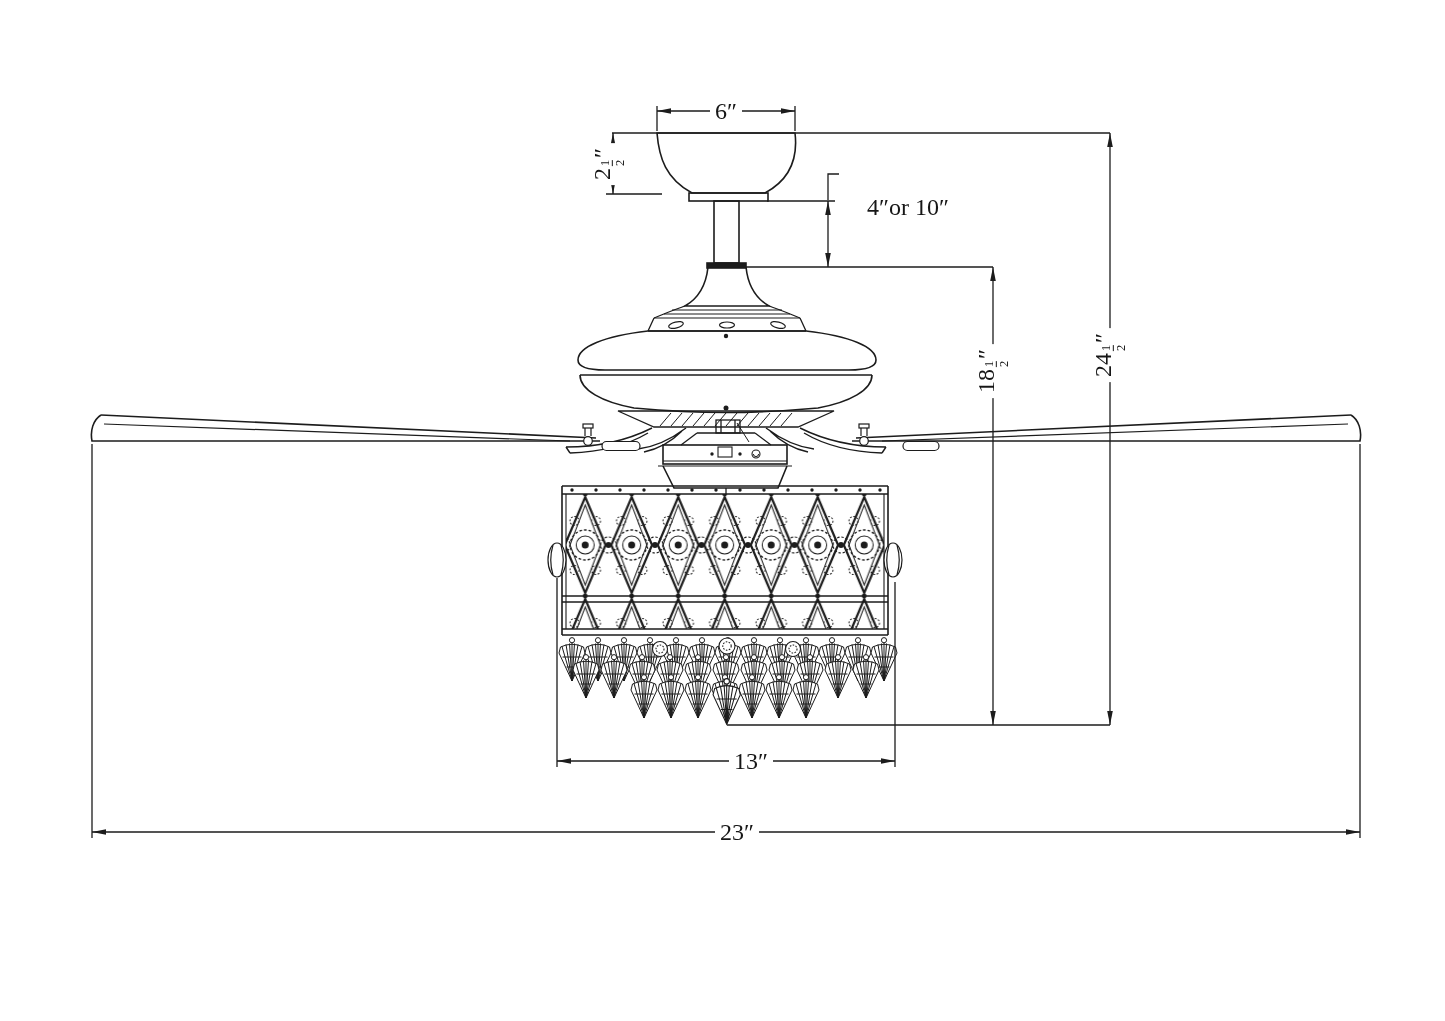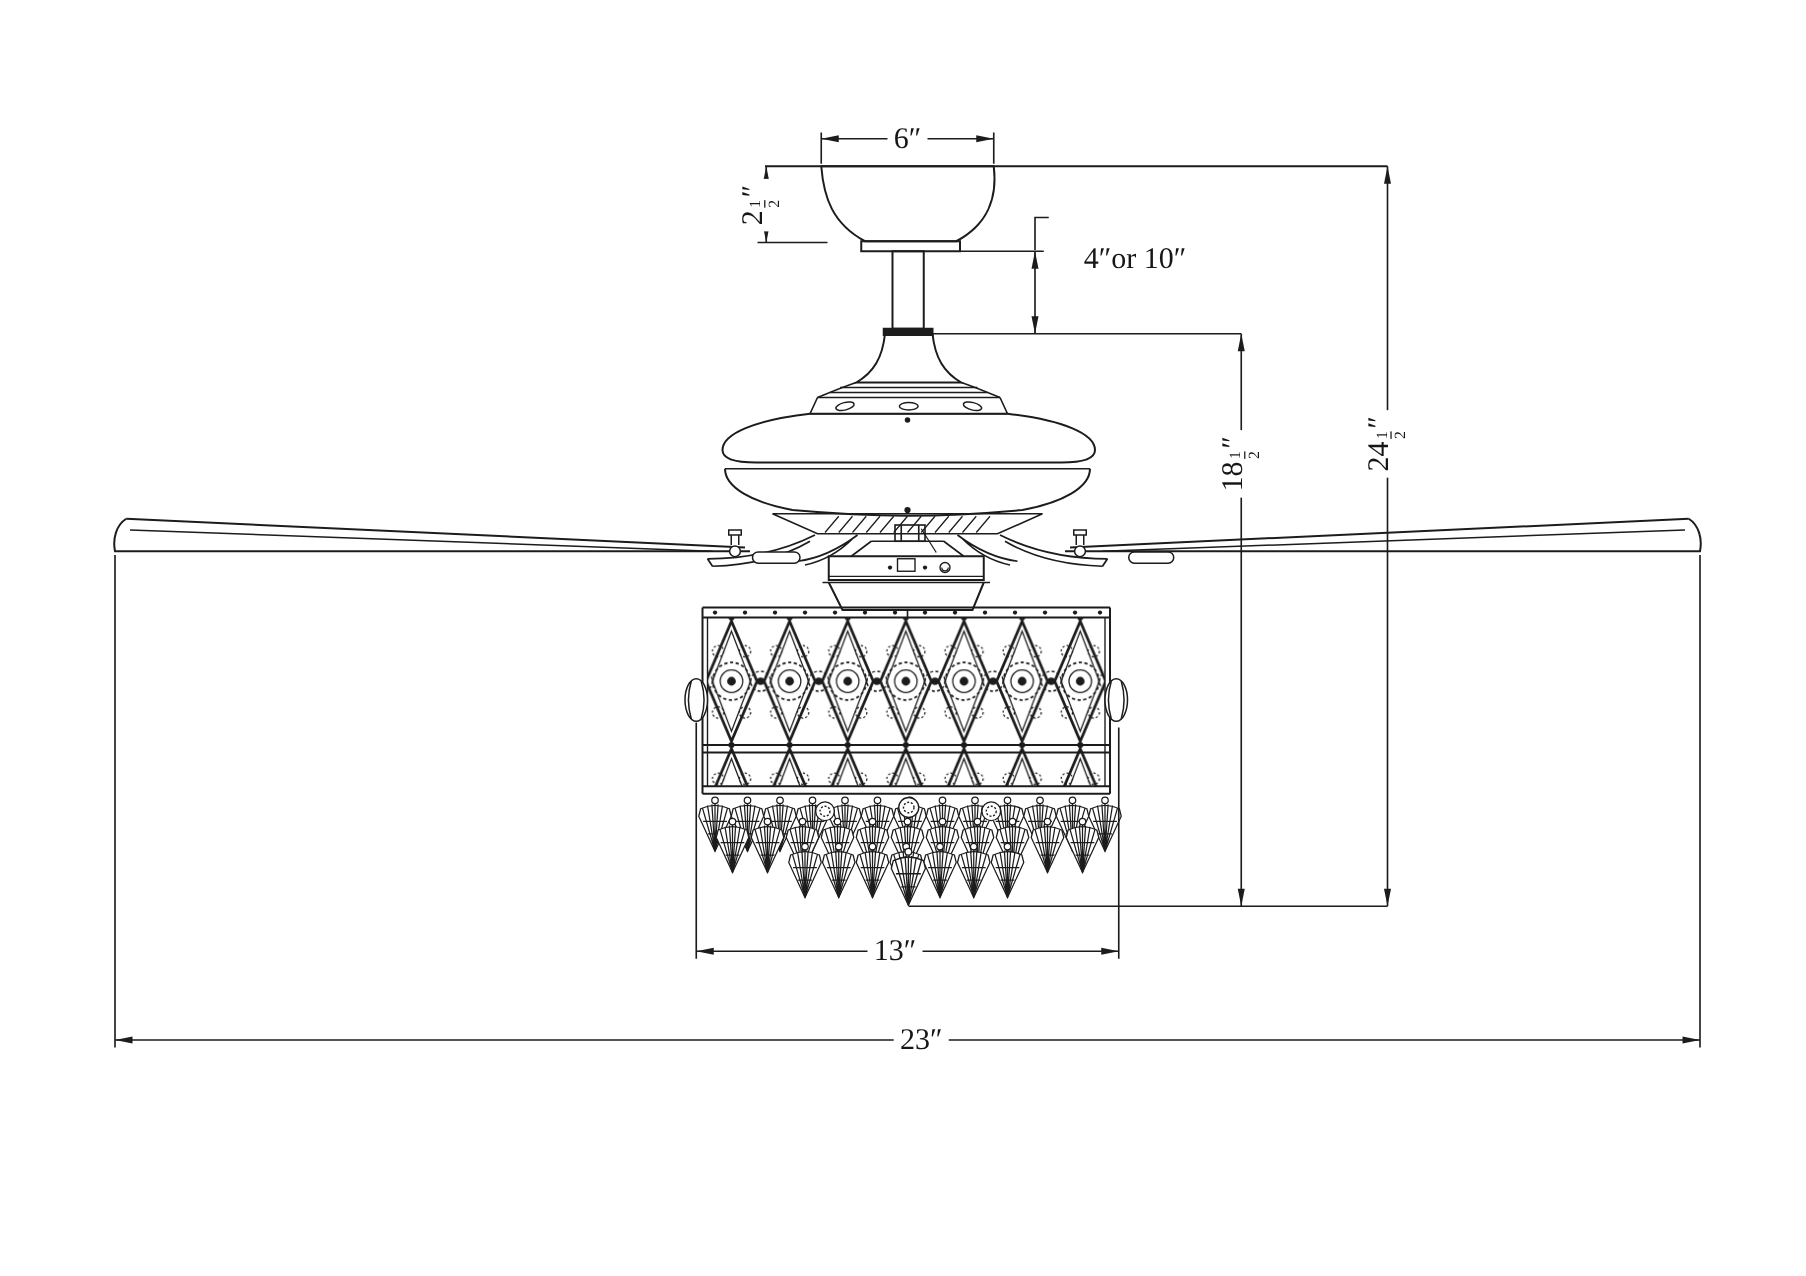--- a/index.html
+++ b/index.html
@@ -276,17 +276,17 @@
 <div class="dim rot" style="left:992px;top:371px;"><span>18</span><span class="frac">
         <span>1</span>
         <span class="den">2</span>
       </span><span>″</span></div>
 
 <div class="dim rot" style="left:1109px;top:355px;"><span>24</span><span class="frac">
         <span>1</span>
         <span class="den">2</span>
       </span><span>″</span></div>
 
-<div class="dim ctr" style="left:716px;top:761px;"><span>13</span><span>″</span></div>
+<div class="dim ctr" style="left:751px;top:761px;"><span>13</span><span>″</span></div>
 
 <div class="dim ctr" style="left:737px;top:832px;"><span>23</span><span>″</span></div>
 
 </div>
 
 </body></html>

